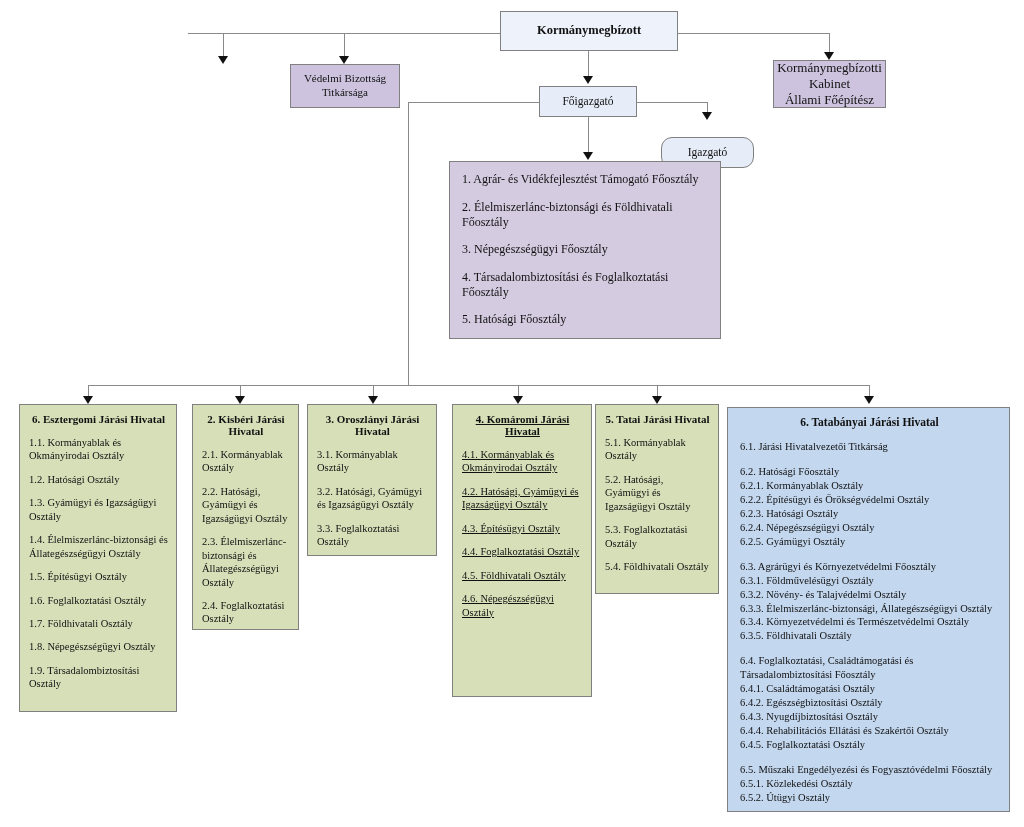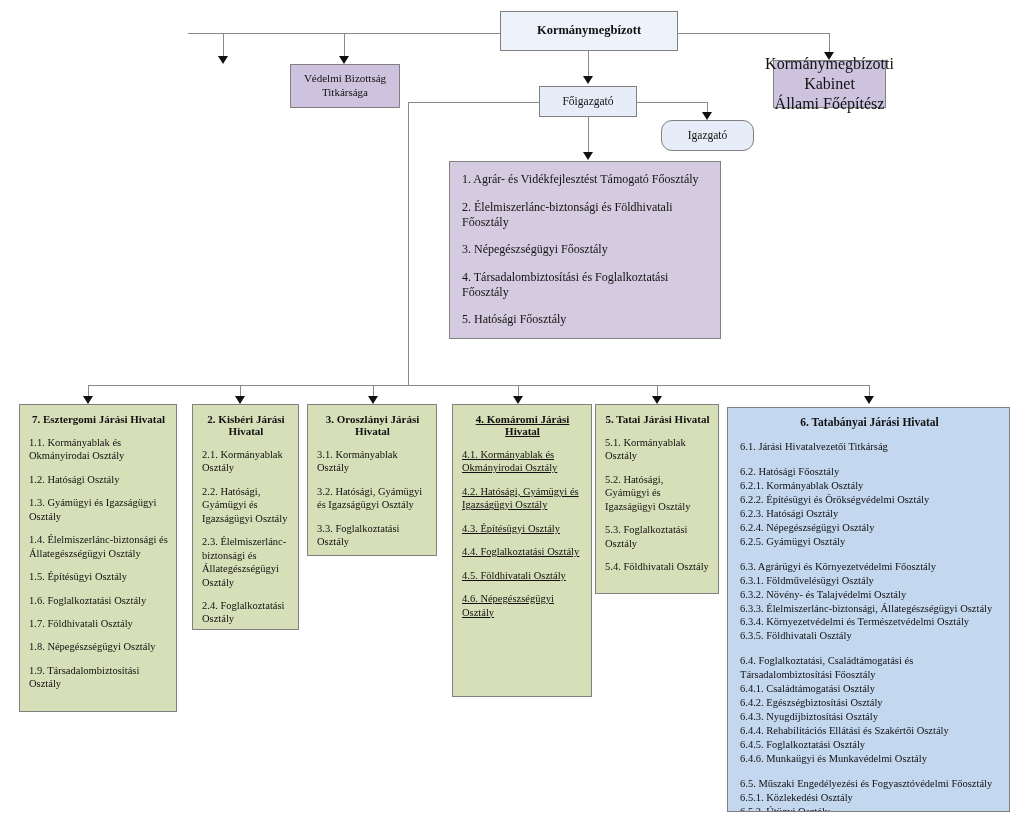--- a/index.html
+++ b/index.html
@@ -137,46 +137,46 @@
   <div class="node blue-light title-bold" id="node-top" style="left:500px;top:11px;width:178px;height:40px;font-size:12.5px;">
     <span class="line">Kormánymegbízott</span>
   </div>
 
 
   <div class="node purple" id="node-vedelmi" style="left:290px;top:64px;width:110px;height:44px;font-size:11px;">
     <span class="line">Védelmi Bizottság</span>
     <span class="line">Titkársága</span>
   </div>
 
-  <div class="node purple" id="node-kabinet" style="left:773px;top:60px;width:113px;height:48px;font-size:16px;">
+  <div class="node purple" id="node-kabinet" style="left:773px;top:60px;width:113px;height:48px;font-size:13px;">
     <span class="line">Kormánymegbízotti</span>
     <span class="line">Kabinet</span>
     <span class="line">Állami Főépítész</span>
   </div>
 
   <div class="node blue-mid" id="node-foigazgato" style="left:539px;top:86px;width:98px;height:31px;font-size:11.5px;">
     <span class="line">Főigazgató</span>
   </div>
 
-  <div class="node blue-mid" id="node-igazgato" style="left:661px;top:120px;width:93px;height:31px;font-size:11.5px;border-radius:11px;">
+  <div class="node blue-mid" id="node-igazgato" style="left:661px;top:137px;width:93px;height:31px;font-size:11.5px;border-radius:11px;">
     <span class="line">Igazgató</span>
   </div>
 
   <div class="listbox purple-list" id="dept-list" style="left:449px;top:161px;width:272px;height:178px;">
     <span class="row">1. Agrár- és Vidékfejlesztést Támogató Főosztály</span>
     <span class="row">2. Élelmiszerlánc-biztonsági és Földhivatali Főosztály</span>
     <span class="row">3. Népegészségügyi Főosztály</span>
     <span class="row">4. Társadalombiztosítási és Foglalkoztatási Főosztály</span>
     <span class="row">5. Hatósági Főosztály</span>
     <span class="row">6. Pénzügyi és Gazdálkodási Főosztály</span>
     <span class="row">7. Jogi és Humánpolitikai Főosztály</span>
   </div>
 
   <div class="listbox green district" id="district-1" style="left:19px;top:404px;width:158px;height:308px;">
-    <span class="hdr">7. Esztergomi Járási Hivatal</span>
+    <span class="hdr">6. Esztergomi Járási Hivatal</span>
     <span class="row">1.1. Kormányablak és Okmányirodai Osztály</span>
     <span class="row">1.2. Hatósági Osztály</span>
     <span class="row">1.3. Gyámügyi és Igazságügyi Osztály</span>
     <span class="row">1.4. Élelmiszerlánc-biztonsági és Állategészségügyi Osztály</span>
     <span class="row">1.5. Építésügyi Osztály</span>
     <span class="row">1.6. Foglalkoztatási Osztály</span>
     <span class="row">1.7. Földhivatali Osztály</span>
     <span class="row">1.8. Népegészségügyi Osztály</span>
     <span class="row">1.9. Társadalombiztosítási Osztály</span>
   </div>
@@ -232,21 +232,20 @@
     <span class="row">6.3.3. Élelmiszerlánc-biztonsági, Állategészségügyi Osztály</span>
     <span class="row">6.3.4. Környezetvédelmi és Természetvédelmi Osztály</span>
     <span class="row">6.3.5. Földhivatali Osztály</span>
 
     <span class="row gap">6.4. Foglalkoztatási, Családtámogatási és Társadalombiztosítási Főosztály</span>
     <span class="row">6.4.1. Családtámogatási Osztály</span>
     <span class="row">6.4.2. Egészségbiztosítási Osztály</span>
     <span class="row">6.4.3. Nyugdíjbiztosítási Osztály</span>
     <span class="row">6.4.4. Rehabilitációs Ellátási és Szakértői Osztály</span>
     <span class="row">6.4.5. Foglalkoztatási Osztály</span>
-    <span class="row">6.4.6. Munkaügyi és Munkavédelmi Osztály</span>
 
     <span class="row gap">6.5. Műszaki Engedélyezési és Fogyasztóvédelmi Főosztály</span>
     <span class="row">6.5.1. Közlekedési Osztály</span>
     <span class="row">6.5.2. Útügyi Osztály</span>
 
   </div>
 
 </div>
 
 </body></html>

